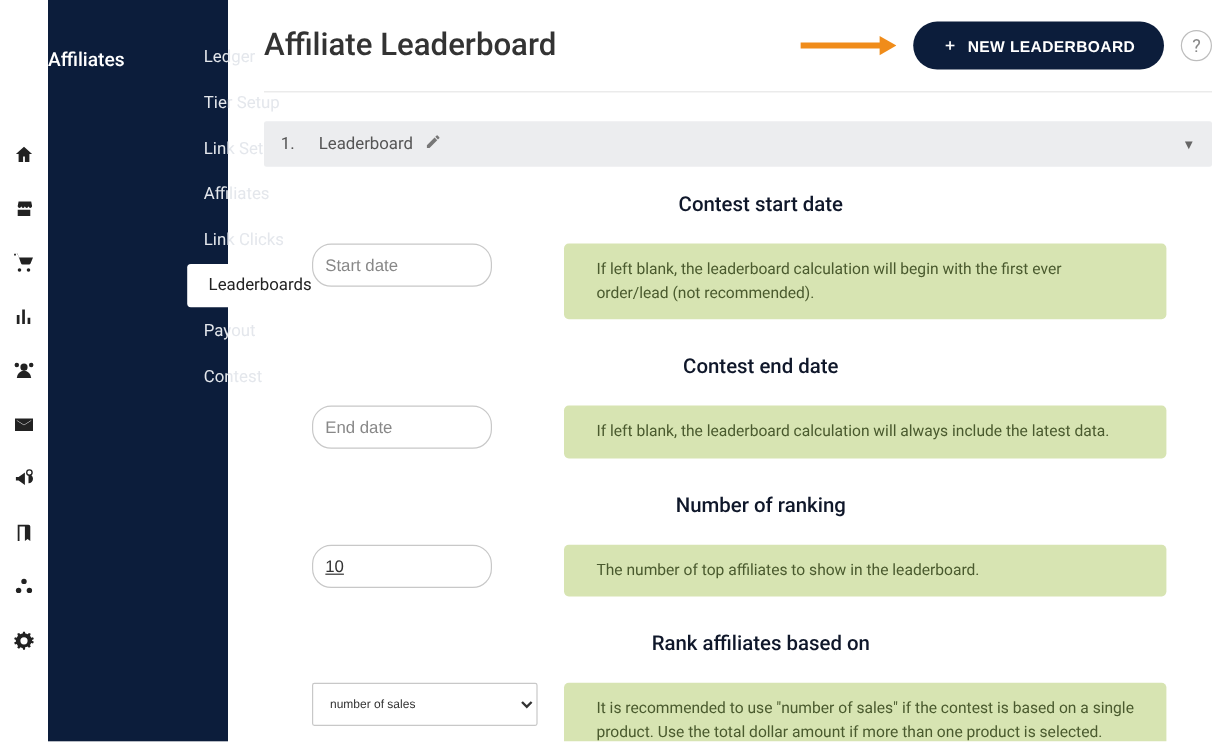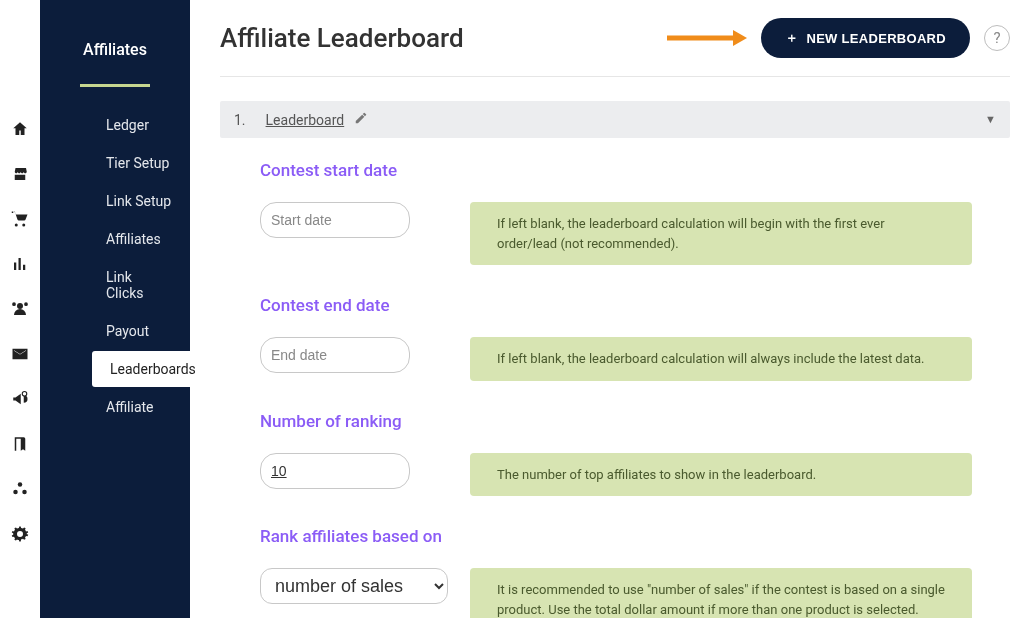--- a/index.html
+++ b/index.html
@@ -4,50 +4,50 @@
 <style>
 * { box-sizing: border-box; margin: 0; padding: 0; }
 body { font-family: -apple-system, BlinkMacSystemFont, "Segoe UI", Roboto, Helvetica, Arial, sans-serif; background: #fff; color: #333; width: 1024px; height: 618px; overflow: hidden; }
 
 .app { display: flex; height: 618px; }
 
 .iconbar { width: 40px; background: #fff; padding-top: 120px; display: flex; flex-direction: column; align-items: center; gap: 27px; }
 .iconbar .ic { width: 18px; height: 18px; color: #222; display:flex; align-items:center; justify-content:center; }
 .iconbar svg { width: 18px; height: 18px; }
 
-.sidebar { width: 150px; background: #0c1d3b; color: #fff; padding-top: 30px; display: flex; flex-direction: column; }
+.sidebar { width: 150px; background: #0c1d3b; color: #fff; padding-top: 30px; display: flex; flex-direction: row; }
 .sidebar-title { font-size: 16px; font-weight: 500; text-align: center; padding: 10px 0 0 0; }
 .sidebar-underline { width: 70px; height: 3px; background: #c6d68f; margin: 25px auto 20px auto; }
 .nav-items { display: flex; flex-direction: column; gap: 2px; padding-left: 48px; }
 .nav-item { font-size: 14px; padding: 10px 18px; color: #e4e7ec; cursor: pointer; }
 .nav-item.active { background: #fff; color: #222; border-radius: 3px 0 0 3px; margin-left: 4px; }
 
 .main { flex: 1; padding: 18px 6px 0 30px; overflow-y: hidden; }
 .header { display: flex; align-items: center; justify-content: space-between; padding-bottom: 18px; border-bottom: 1px solid #e6e6e6; margin-right: 8px; }
 .page-title { font-size: 26px; font-weight: 500; color: #333; }
 .header-right { display: flex; align-items: center; gap: 14px; }
 .arrow { width: 80px; height: 20px; position: relative; }
 .arrow svg { width: 100%; height: 100%; }
 .new-btn { background: #0c1d3b; color: #fff; border: none; border-radius: 999px; padding: 11px 24px; font-size: 13px; font-weight: 600; letter-spacing: 0.3px; cursor: pointer; display: flex; align-items: center; gap: 8px; }
 .help { width: 26px; height: 26px; border: 1.5px solid #bdbdbd; border-radius: 50%; display: flex; align-items: center; justify-content: center; color: #888; font-size: 15px; cursor:pointer; }
 
 .accordion-hd { background: #ecedef; margin-top: 24px; padding: 10px 14px; display: flex; align-items: center; font-size: 14px; color: #555; border-radius: 2px; margin-right: 8px; }
 .acc-num { margin-right: 20px; }
-.acc-name { margin-right: 10px; text-decoration: underline; }
+.acc-name { margin-right: 10px; }
 .acc-edit { color: #777; cursor: pointer; }
 .acc-caret { margin-left: auto; color: #666; font-size: 11px; }
 
 .form-body { padding: 22px 10px 0 40px; }
-.section-label { font-size: 17px; font-weight: 500; color: #8b5cf6; margin-bottom: 22px; }
+.section-label { font-size: 17px; font-weight: 500; color: #0f172a; margin-bottom: 22px; text-align: center; }
 .row { display: flex; align-items: flex-start; gap: 20px; margin-bottom: 30px; }
 .input-wrap { width: 190px; }
 input[type=text] { width: 150px; height: 36px; border: 1px solid #c8c8c8; border-radius: 16px; padding: 0 10px; font-size: 14px; color: #333; }
 input::placeholder { color: #888; }
 .num-input { width: 50px; height: 36px; border: 1px solid #c8c8c8; border-radius: 4px; padding: 0 10px; font-size: 14px; color: #333; text-decoration: underline; }
-.sel { width: 188px; height: 36px; border: 1px solid #c8c8c8; border-radius: 12px; padding: 0 10px; font-size: 18px; color: #333; background: #fff; }
+.sel { width: 188px; height: 36px; border: 1px solid #c8c8c8; border-radius: 2px; padding: 0 10px; font-size: 10px; color: #333; background: #fff; }
 .hint { flex: 1; background: #d7e4b2; border-radius: 4px; padding: 12px 27px; font-size: 13px; color: #4a5a2e; line-height: 1.5; margin-right: 36px; }
 </style>
 </head>
 <body>
 
 <div class="app">
 
   <div class="iconbar">
     <div class="ic">
         <svg viewBox="0 0 24 24" fill="currentColor">
@@ -106,23 +106,23 @@
 
   <div class="sidebar">
     <div class="sidebar-title">Affiliates</div>
     <div class="sidebar-underline"></div>
     <div class="nav-items">
       <div class="nav-item">Ledger</div>
       <div class="nav-item">Tier Setup</div>
       <div class="nav-item">Link Setup</div>
       <div class="nav-item">Affiliates</div>
       <div class="nav-item">Link Clicks</div>
+      <div class="nav-item active">Leaderboards</div>
       <div class="nav-item">Payout</div>
-      <div class="nav-item active">Leaderboards</div>
-      <div class="nav-item">Affiliate</div>
+      <div class="nav-item">Contest</div>
     </div>
   </div>
 
   <div class="main">
     <div class="header">
       <div class="page-title">Affiliate Leaderboard</div>
       <div class="header-right">
         <div class="arrow">
           <svg viewBox="0 0 80 20">
               <line x1="0" y1="10" x2="68" y2="10" stroke="#f08c1a" stroke-width="5"></line>

